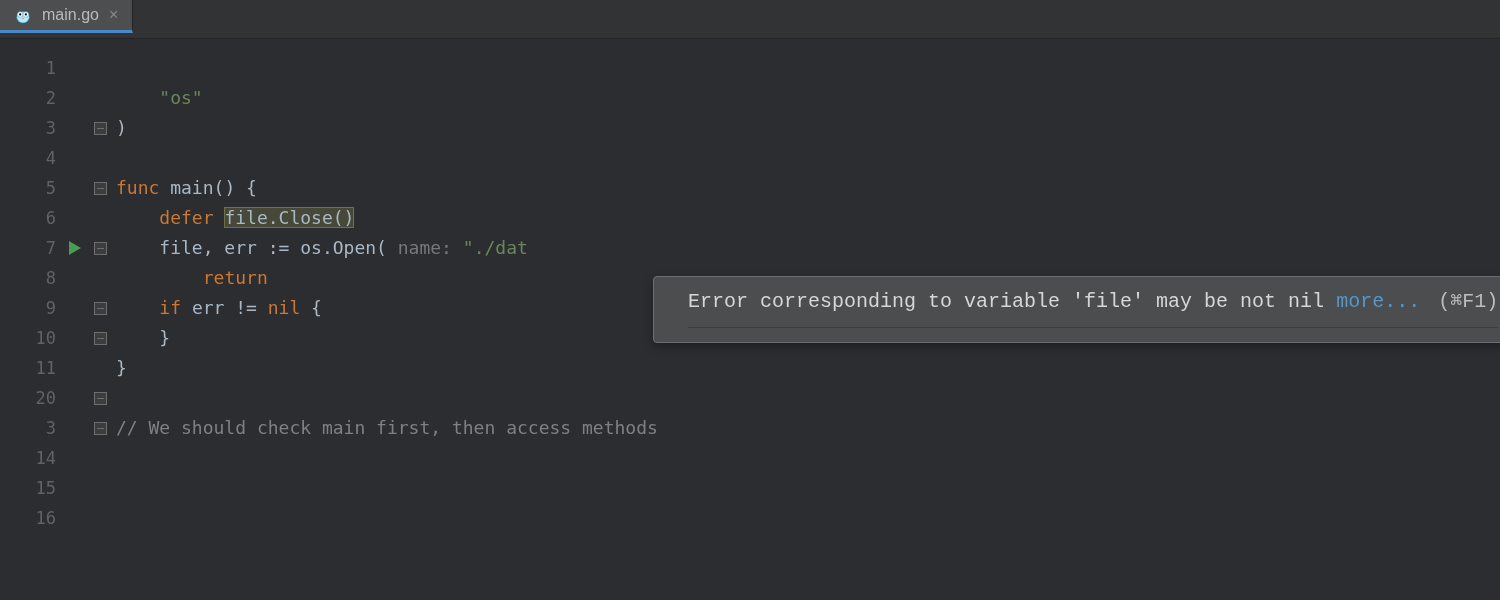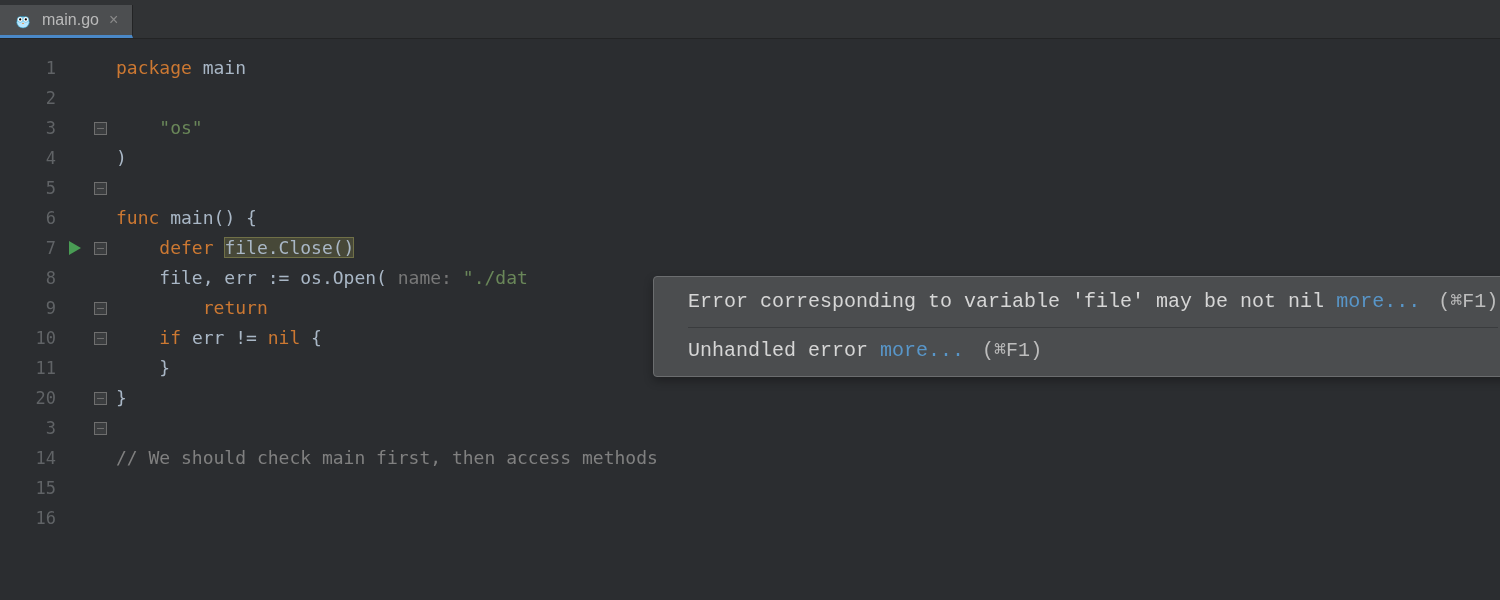--- a/index.html
+++ b/index.html
@@ -23,21 +23,21 @@
     --tooltip-fg:#d6d6d6;
     --link:#5896c9;
     --close-x:#8a8a8a;
     --gopher-blue:#5ec6ef;
     --gopher-body:#b9e7ff;
   }
   html,body{margin:0;padding:0;width:1500px;height:600px;overflow:hidden;
     background:var(--bg1);font-family:"Menlo","Consolas","DejaVu Sans Mono",monospace;
     font-size:18px;color:var(--fg);line-height:30px;}
   
-  .tabbar{height:38px;background:var(--bg0);display:flex;align-items:flex-end;
+  .tabbar{height:38px;background:var(--bg0);display:flex;align-items:flex-start;
     border-bottom:1px solid #232425;user-select:none;}
   .tab{display:flex;align-items:center;gap:10px;padding:0 14px;
     background:#3a3c3f;border-right:1px solid #232425;position:relative;}
   .tab.active{background:#4c4e50;border-bottom:3px solid var(--tab-active-border);}
   .tab .fname{color:var(--tab-fg);font-family:sans-serif;font-size:16px;}
   .tab .close-x{color:var(--close-x);font-size:16px;font-family:sans-serif;line-height:1;}
   .gopher{width:18px;height:18px;display:block;}
   
   .editor{display:flex;align-items:flex-start;height:calc(600px - 38px);position:relative;}
   .gutter{width:56px;text-align:right;color:var(--gutter-fg);padding:14px 6px 0 0;
@@ -151,21 +151,20 @@
       <div class="cell">
         <div class="fold-box "></div>
       </div>
       <div class="cell"></div>
       <div class="cell"></div>
       <div class="cell"></div>
     </div>
 
   <div class="code-col">
 
-    <div class="ln"><span class="kw">package</span><span> main</span></div>
 
     <div class="ln"></div>
 
 
     <div class="ln"><span>    </span><span class="str">"os"</span></div>
 
     <div class="ln"><span>)</span></div>
 
     <div class="ln"></div>
 
@@ -189,19 +188,14 @@
 
     <div class="ln"></div>
   </div>
 
   <div class="tooltip" id="tooltip" style="left: 653px; top: 237px;">
     <div class="row">
       <span>Error corresponding to variable 'file' may be not nil</span>
       <span class="lnk">more...</span>
       <span class="shortcut">(⌘F1)</span>
     </div>
-    <div class="row">
-      <span>Unhandled error</span>
-      <span class="lnk">more...</span>
-      <span class="shortcut">(⌘F1)</span>
-    </div>
   </div>
 </div>
 
 </body></html>

